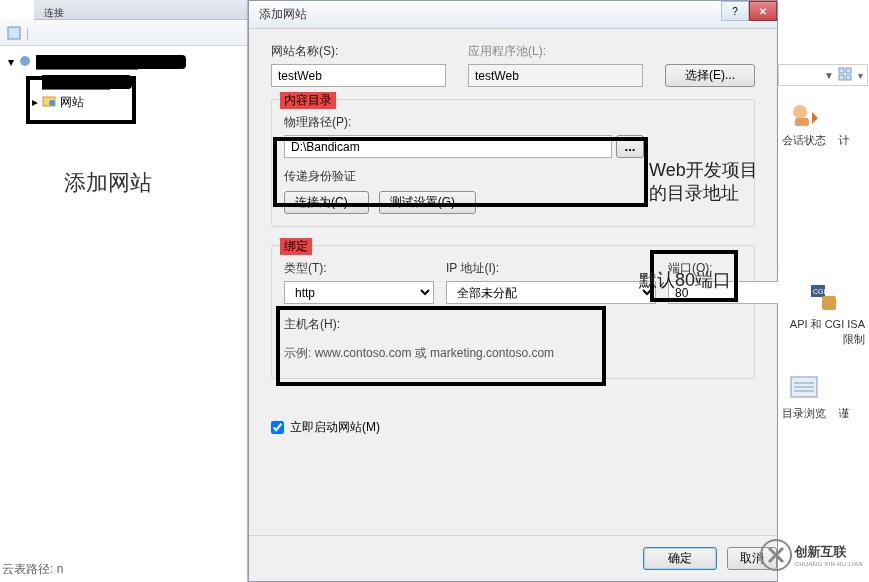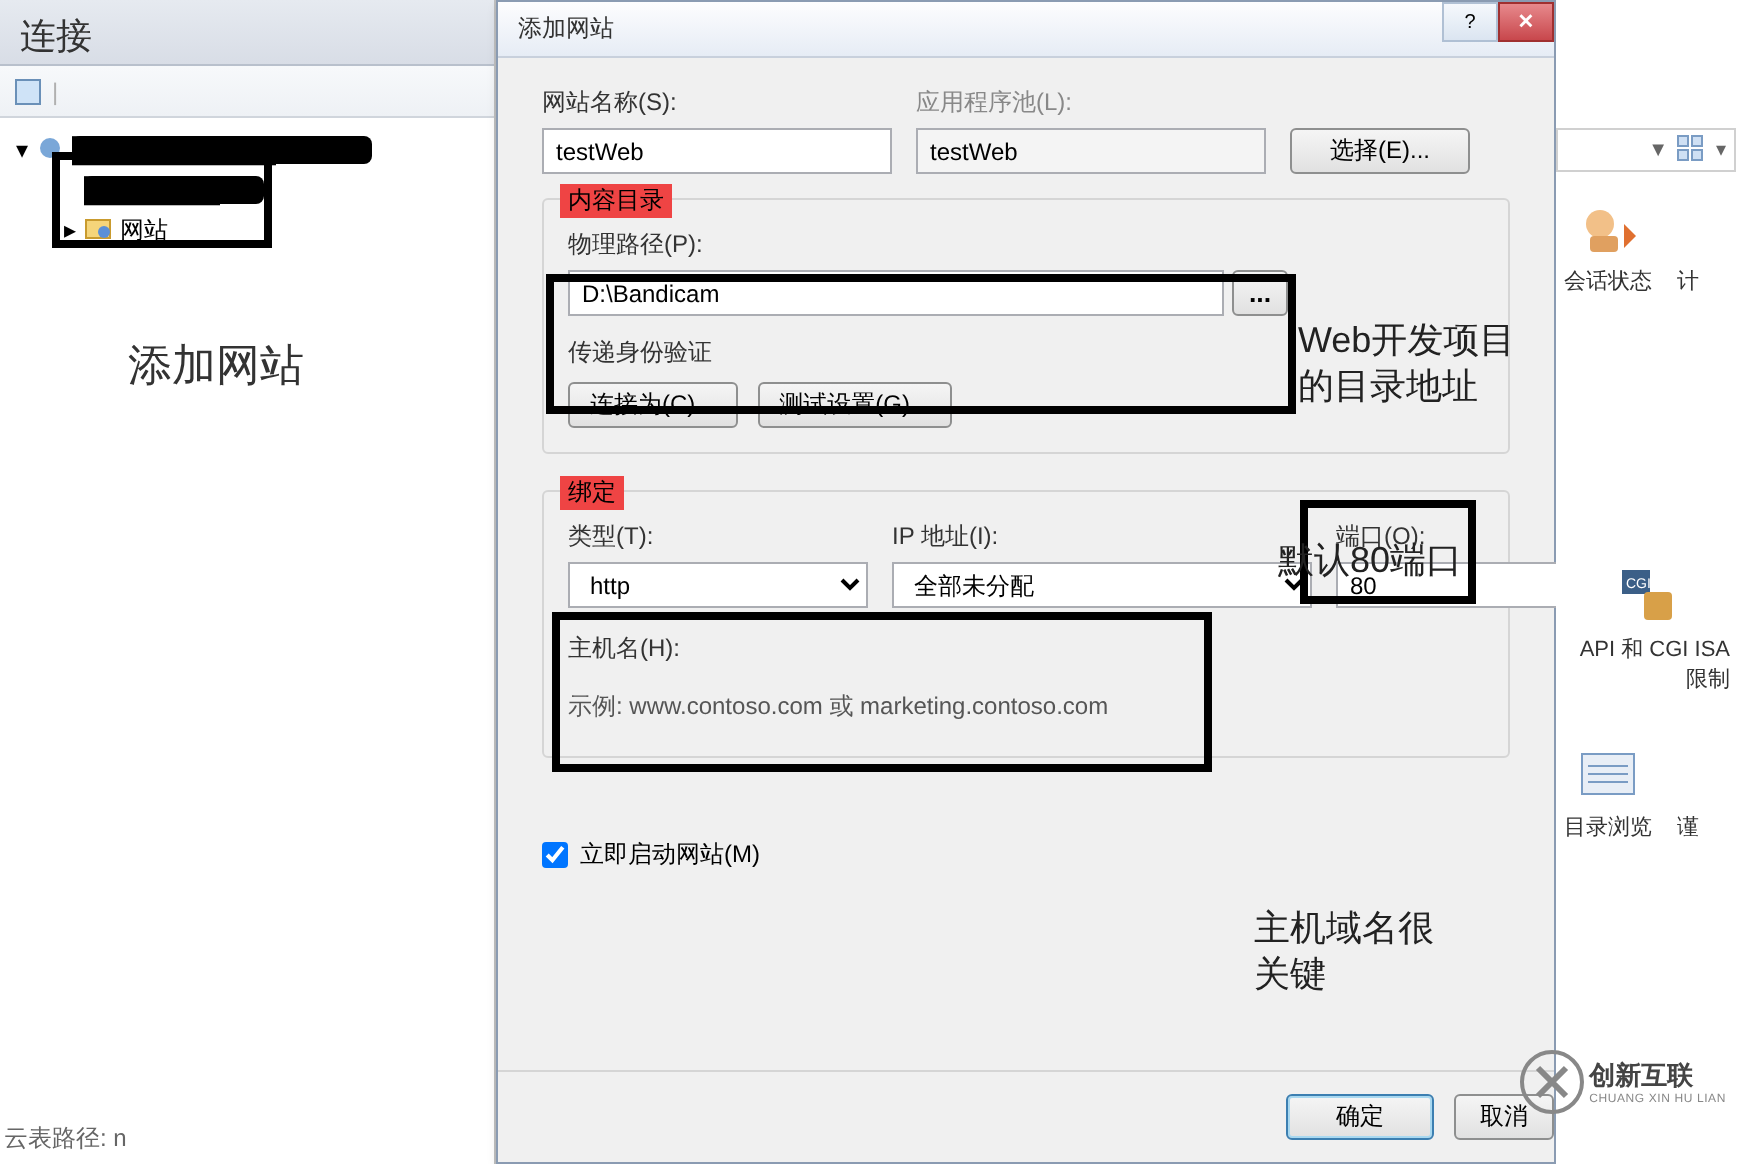--- a/index.html
+++ b/index.html
@@ -14,26 +14,27 @@
     }
     
     .left-panel {
       position: absolute;
       left: 0; top: 0;
       width: 248px; height: 582px;
       background: #fff;
       border-right: 1px solid #c0c0c0;
     }
     .left-header {
-      height: 33px;
+      height: 20px;
       background: linear-gradient(#e6eaf0, #d8dde6);
       border-bottom: 1px solid #b8c0cc;
       padding: 6px 10px;
-      font-size: 18px;
+      font-size: 10px;
       color: #333;
+      margin-left: 34px;
     }
     .left-toolbar {
       height: 26px;
       background: linear-gradient(#f7f9fb, #eef1f5);
       border-bottom: 1px solid #d0d5dc;
       display: flex;
       align-items: center;
       padding-left: 6px;
       gap: 4px;
     }
@@ -99,21 +100,21 @@
       display: flex; align-items: center; justify-content: center;
       font-size: 10px;
     }
     .tb-help { background: linear-gradient(#f5f8fc,#dbe5f1); border: 1px solid #b0c0d4; }
     .tb-close { background: linear-gradient(#e7898c,#c8474c); border: 1px solid #a03030; color: #fff; font-weight: bold; }
     .dialog-body {
       padding: 14px 22px;
       position: relative;
       height: 530px;
     }
-    .row { display: flex; gap: 12px; margin-bottom: 4px; }
+    .row { display: flex; gap: 12px; margin-bottom: 4px; justify-content: space-between; }
     .col { display: flex; flex-direction: column; flex: 1; }
     .lbl { font-size: 12px; color: #333; margin-bottom: 4px; }
     input[type=text], select {
       height: 23px;
       border: 1px solid #abadb3;
       background: #fff;
       padding: 2px 6px;
       font-size: 12px;
       font-family: inherit;
     }
@@ -195,21 +196,21 @@
       font-size: 11px;
       text-align: right;
       color: #333;
     }
     .rs-icon {
       width: 32px; height: 32px;
       margin-bottom: 3px;
     }
     .logo {
       position: absolute;
-      right: 6px; bottom: 24px;
+      right: 6px; bottom: 10px;
       display: flex; align-items: center; gap: 2px;
       font-size: 11px;
       color: #555;
     }
     .bottom-text {
       position: absolute;
       left: 2px; bottom: 4px;
       font-size: 12px;
       color: #666;
       margin-top: 47px;
@@ -331,21 +332,20 @@
       <div class="col" style="margin-top:12px;width:300px">
         <span class="lbl">主机名(H):</span>
       </div>
       <div class="lbl" style="margin-top:8px;color:#555">示例: www.contoso.com 或 marketing.contoso.com</div>
 
       <div class="hl-box" style="left:4px;top:60px;width:330px;height:80px"></div>
     </div>
 
     <div class="ann-right" style="left:400px;top:130px;width:120px">Web开发项目的目录地址</div>
     <div class="ann-right" style="left:390px;top:240px">默认80端口</div>
-    <div class="ann-right" style="left:378px;top:424px;width:100px">主机域名很关键</div>
 
     <div class="checkbox-row">
       <input type="checkbox" checked="" style="">
       <span>立即启动网站(M)</span>
     </div>
   </div>
   <div class="dialog-footer">
     <button class="btn default">确定</button>
     <button class="btn" style="min-width:50px">取消</button>
   </div>

